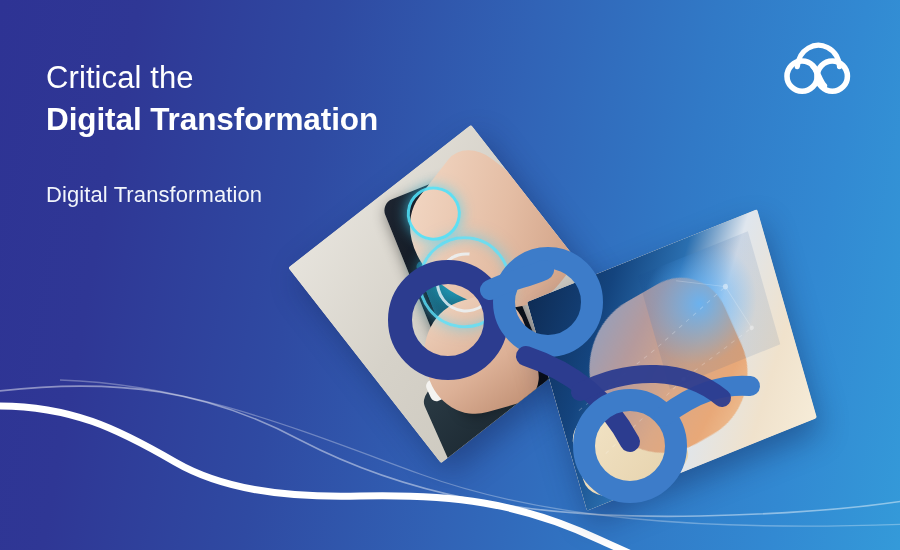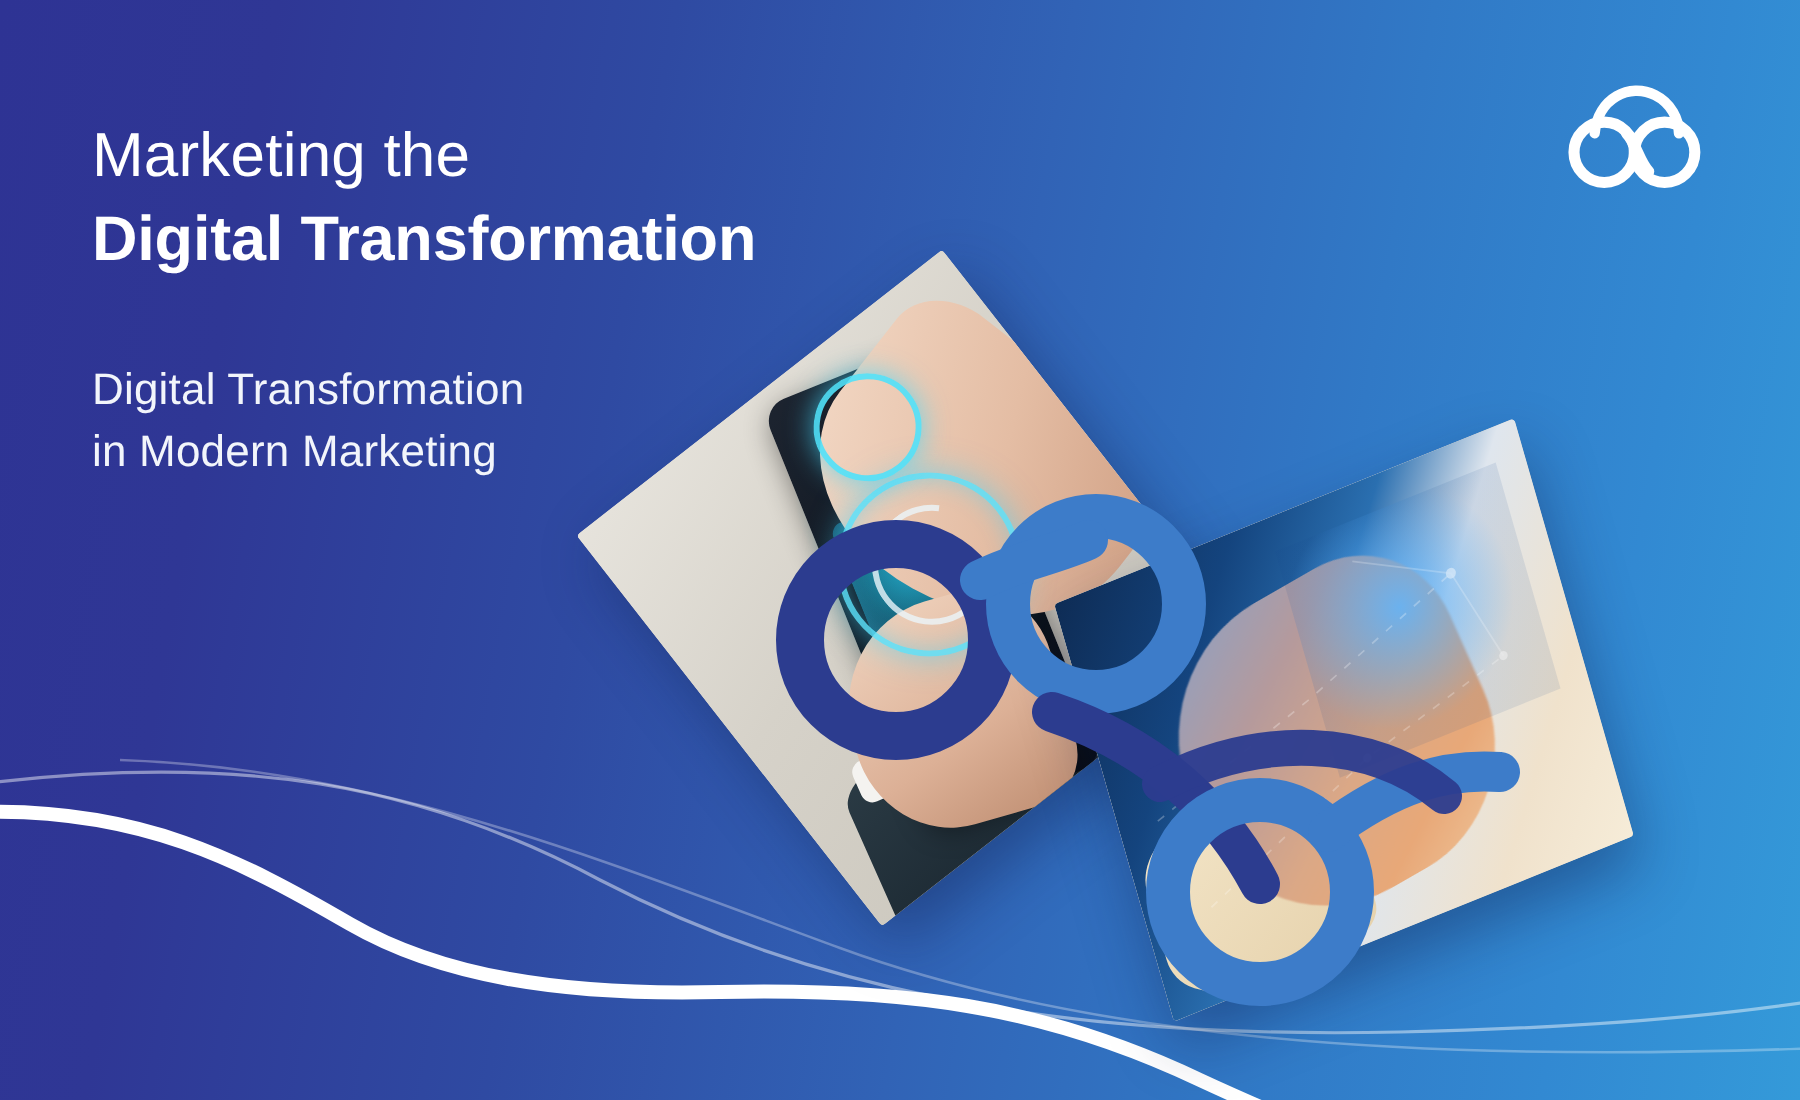--- a/index.html
+++ b/index.html
@@ -274,26 +274,25 @@
 
   <svg class="logo" viewBox="0 0 100 78">
     <path d="M 24 36 C 26 14 46 4 62 12 C 72 17 77 27 77 36" fill="none" stroke="#ffffff" stroke-width="6.5" stroke-linecap="round"></path>
     <circle cx="30" cy="48" r="19" fill="none" stroke="#ffffff" stroke-width="7"></circle>
     <circle cx="68" cy="48" r="19" fill="none" stroke="#ffffff" stroke-width="7"></circle>
     <path d="M 44 36 C 50 42 52 54 58 60" fill="none" stroke="#ffffff" stroke-width="7" stroke-linecap="round"></path>
   </svg>
 
   <div class="text-block">
     <h1 class="headline">
-      <span>Marketing the</span><br>
+      <span>Critical the</span><br>
       <span class="bold-line">Digital Transformation</span>
     </h1>
     <p class="subhead">
       <span>Digital Transformation</span><br>
-      <span>in Modern Marketing</span>
     </p>
   </div>
 
   <div class="collage">
 
     <div class="card card-a">
       <div class="card-inner photo-a">
         <div class="sleeve-a"></div>
         <div class="cuff-a"></div>
         <div class="phone"></div>

